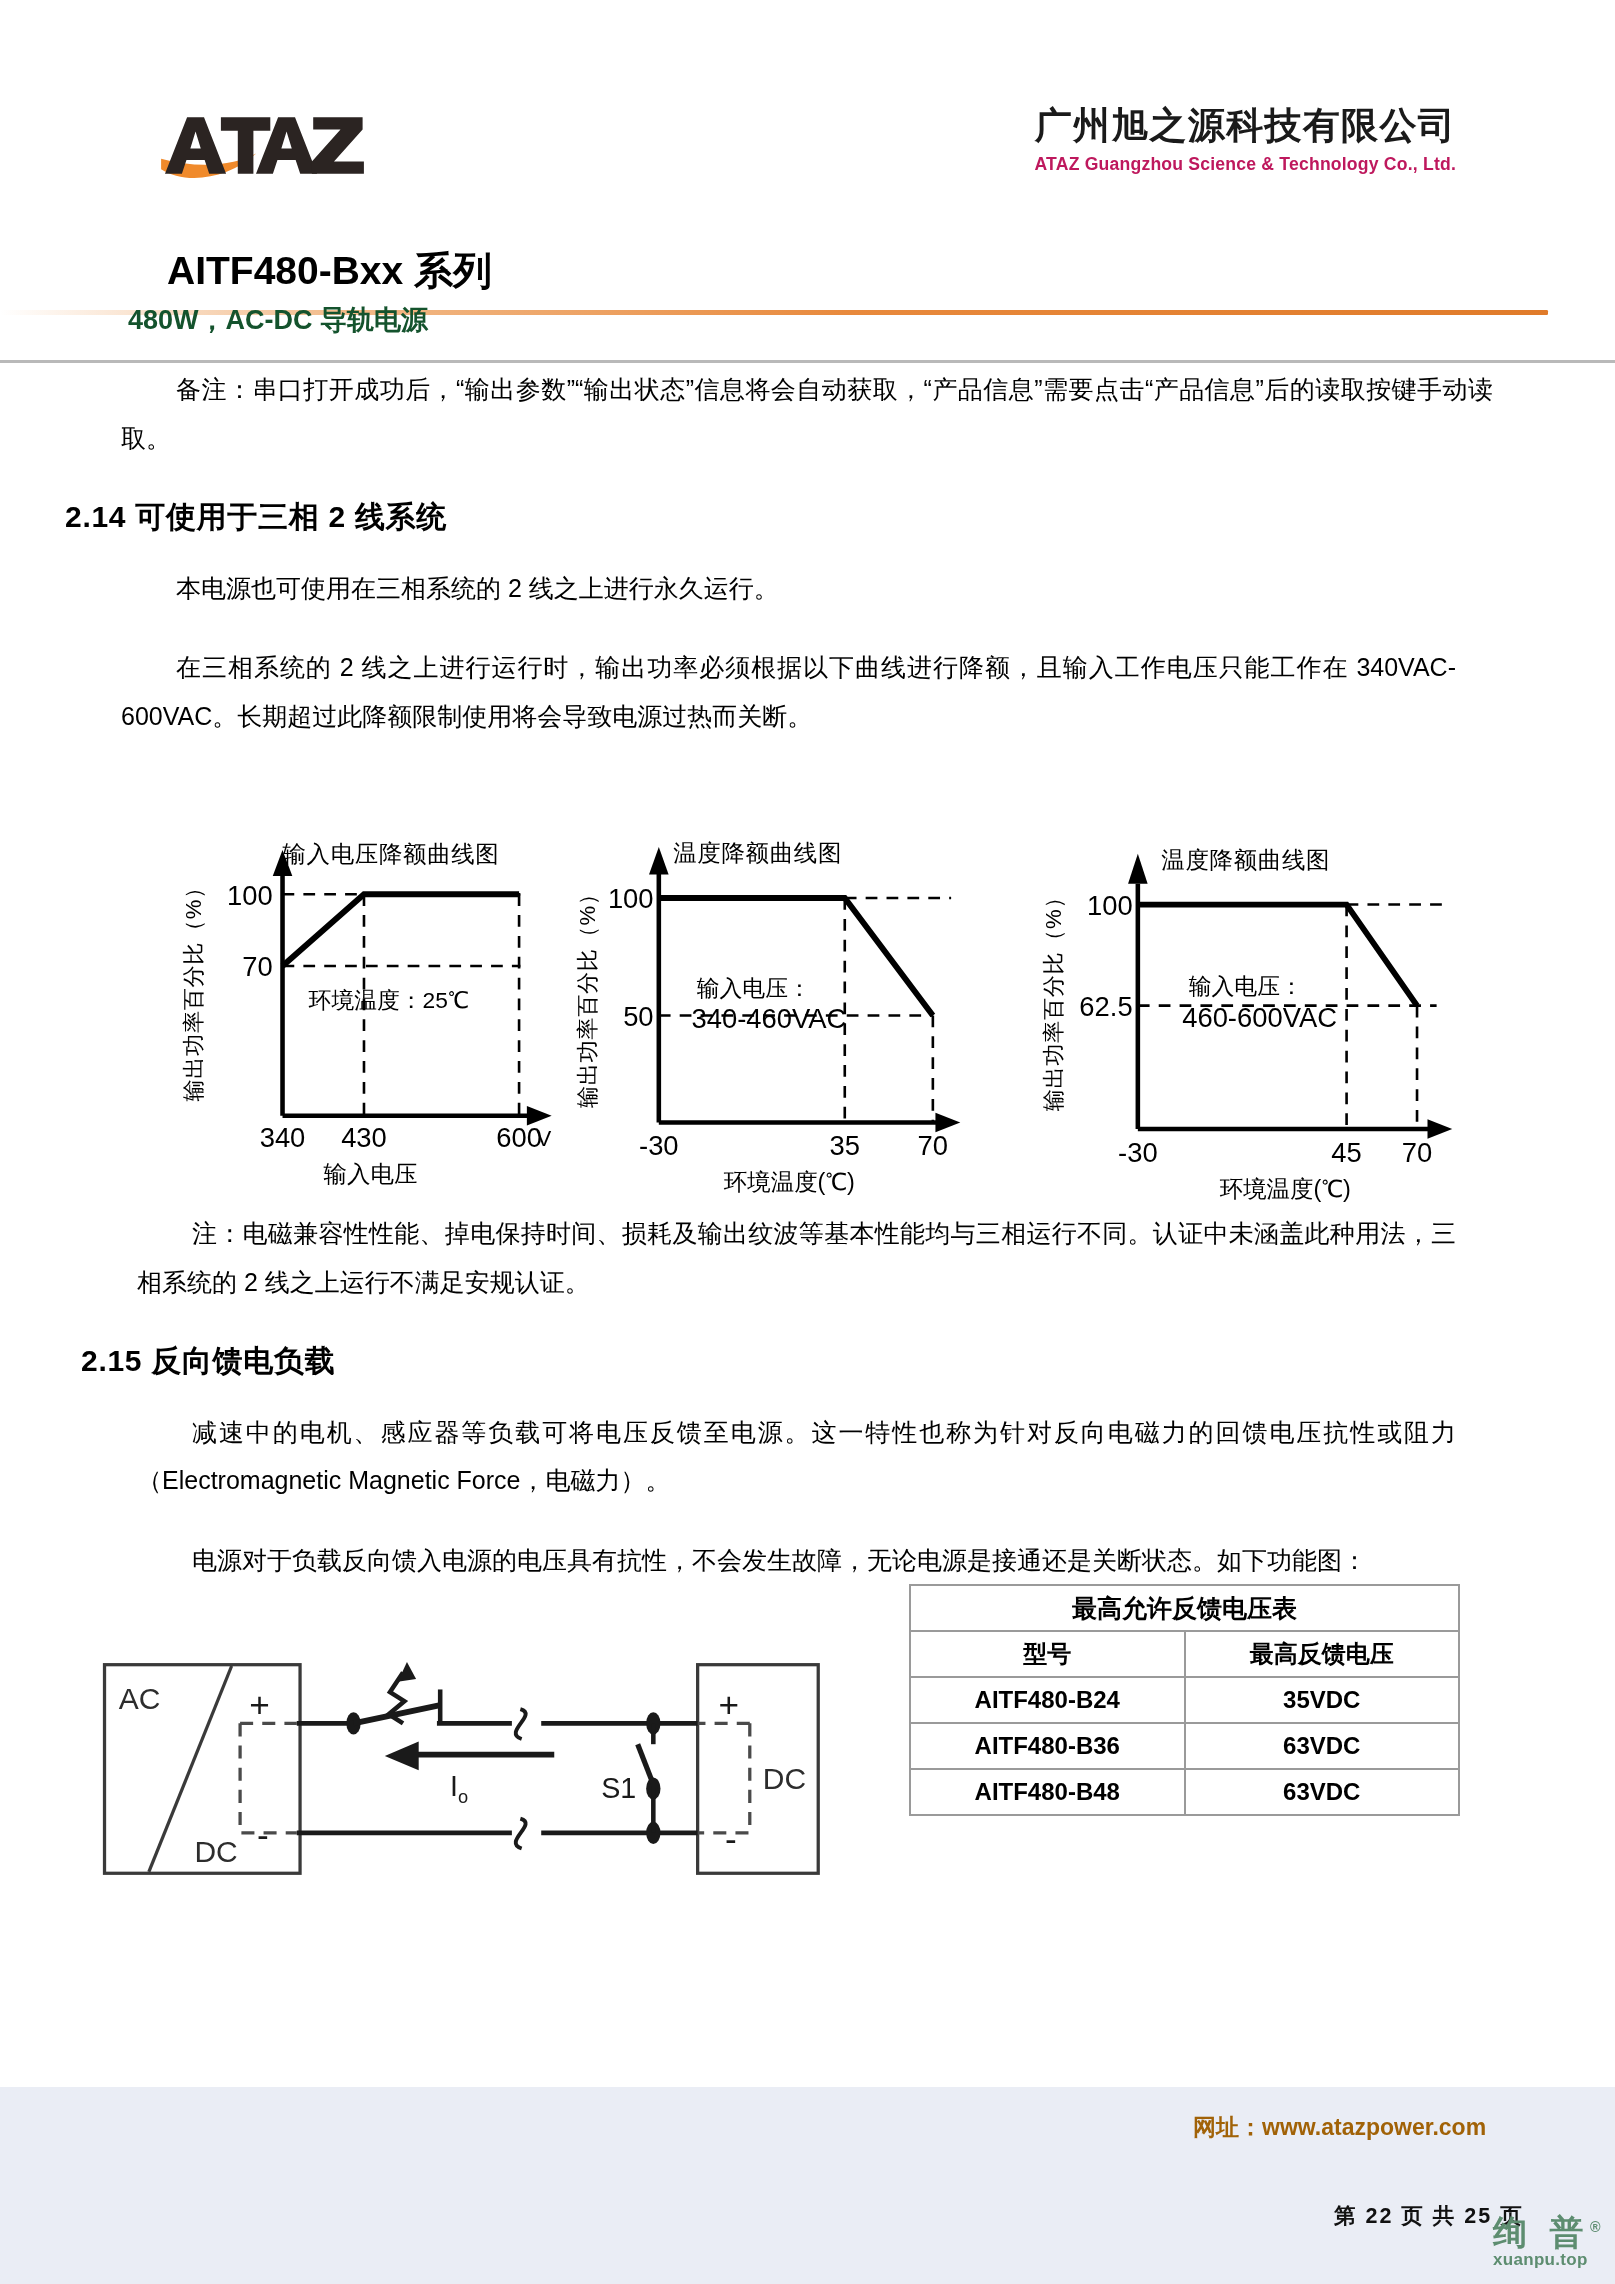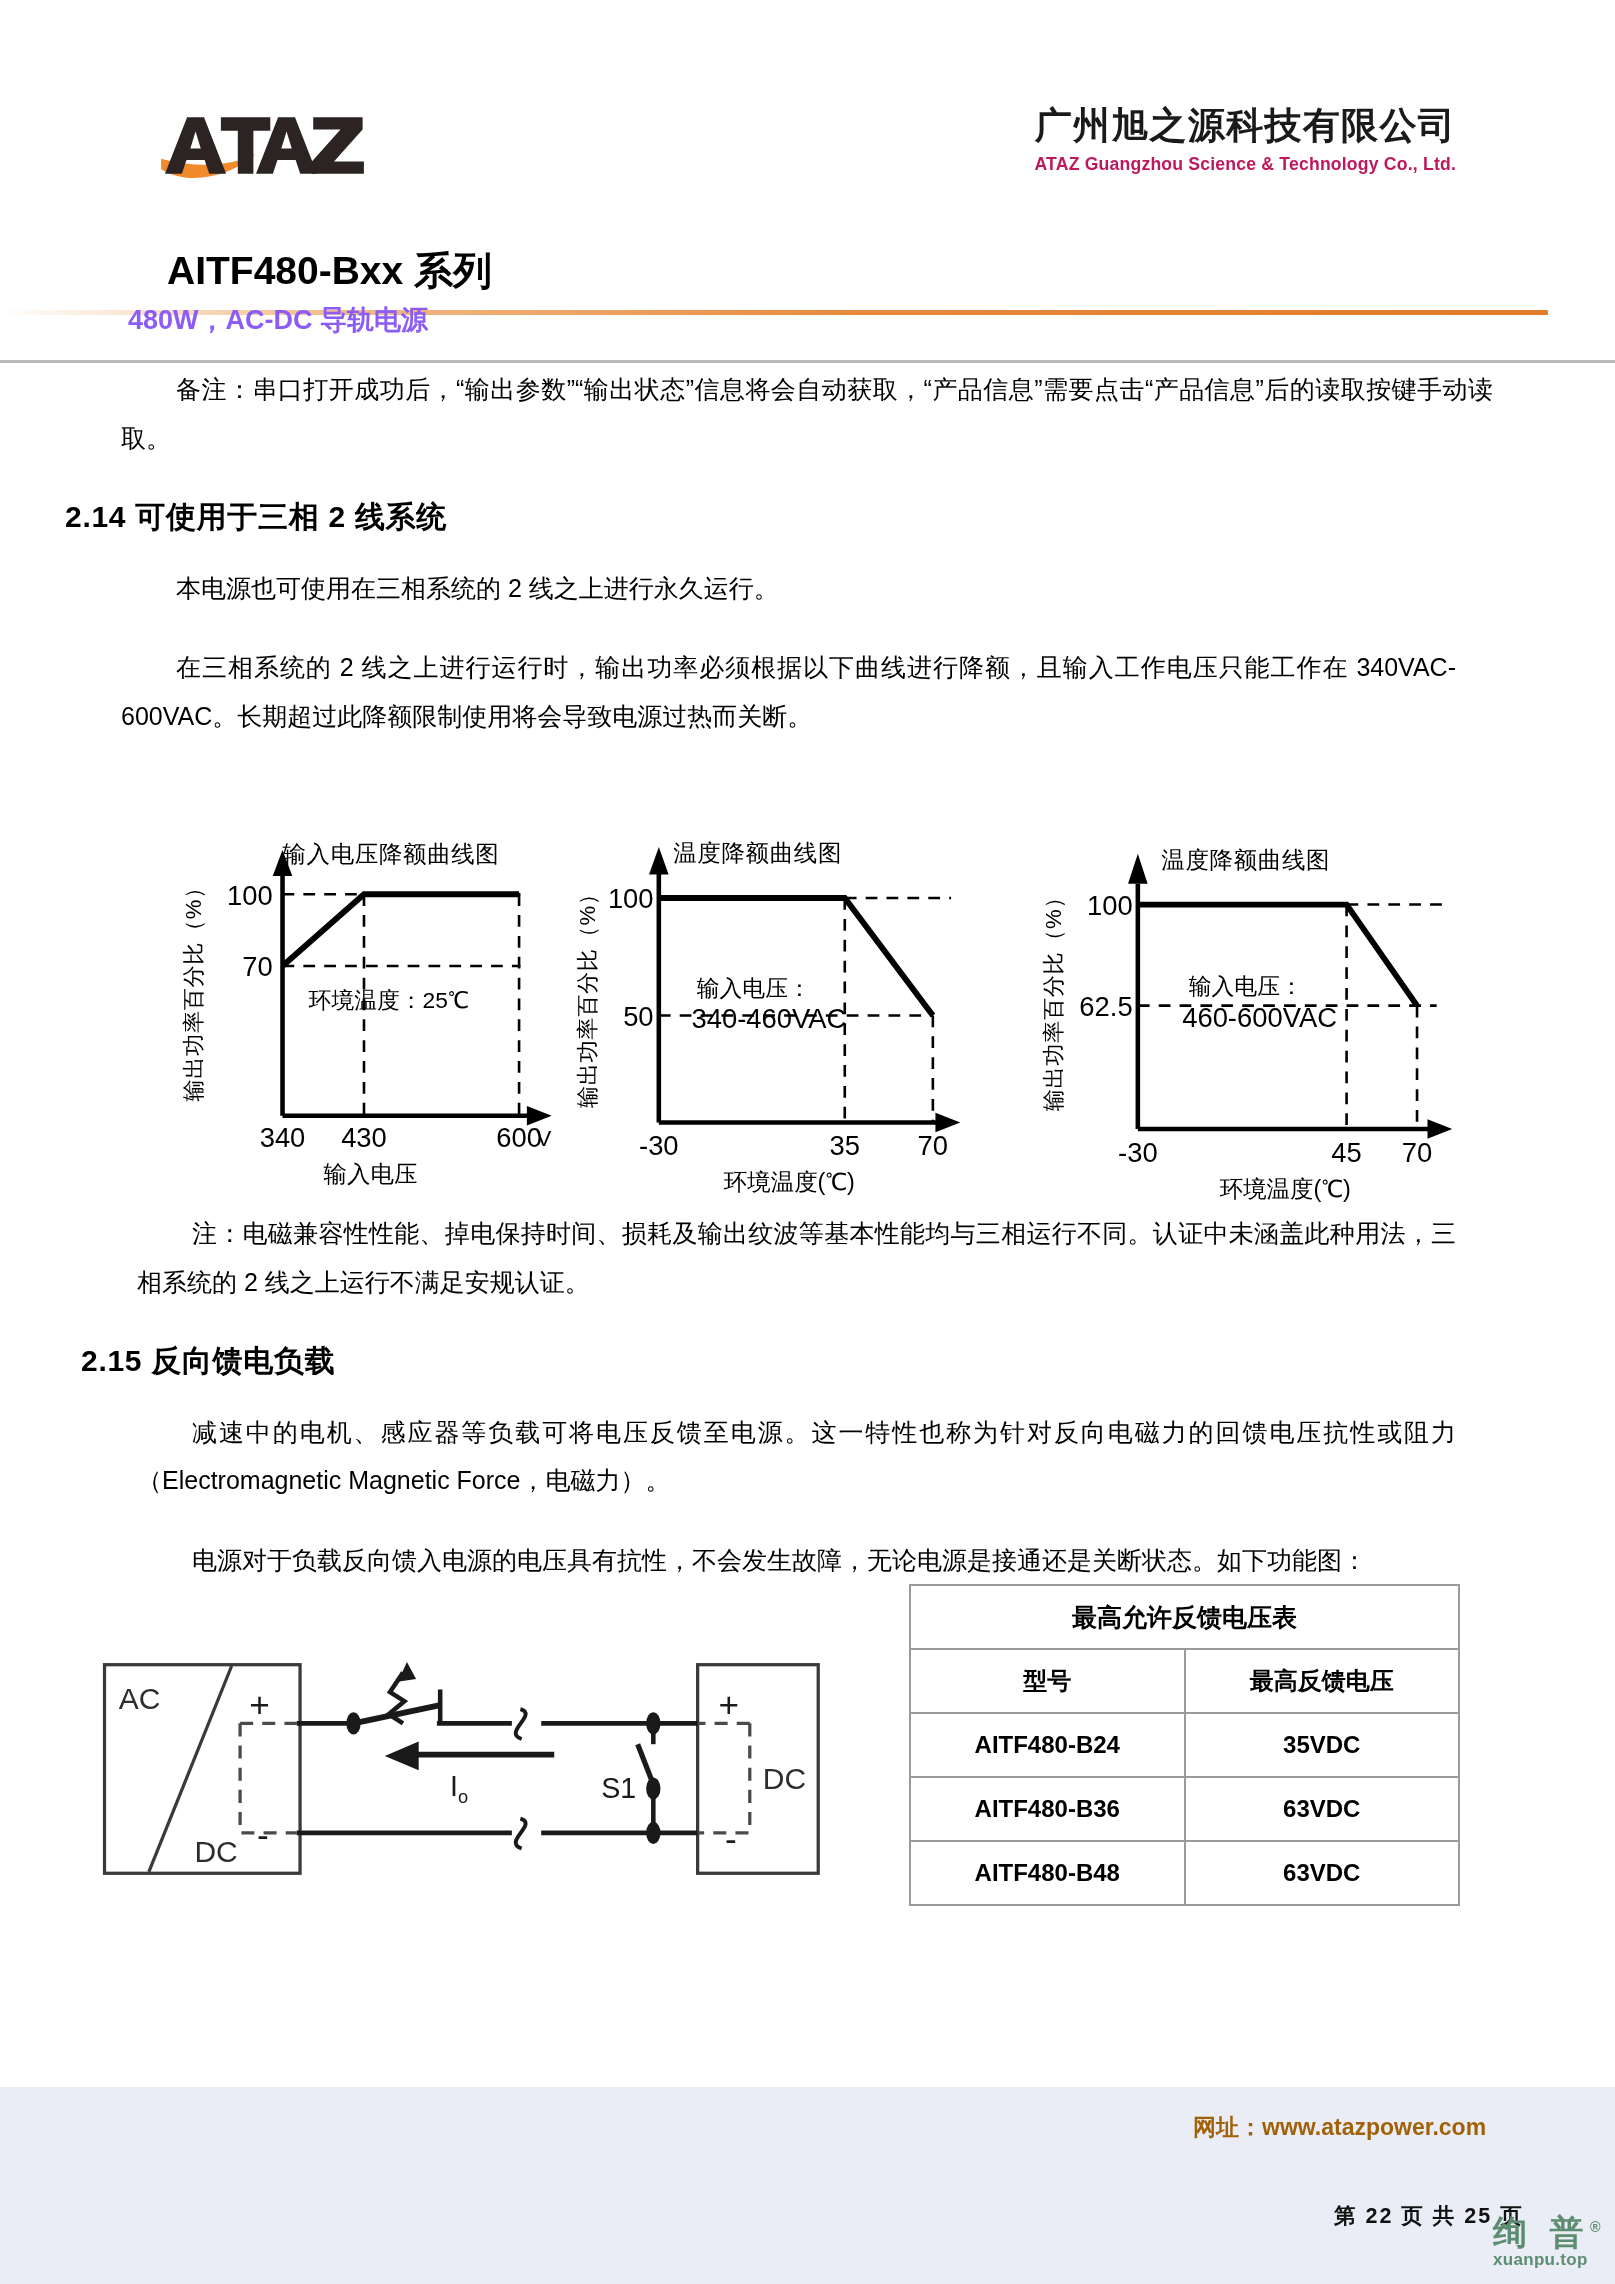--- a/index.html
+++ b/index.html
@@ -85,21 +85,21 @@
     letter-spacing: 0px;
     color: #000;
     white-space: nowrap;
     line-height: 1.05;
     margin-left: 39px;
   }
   .doc-subtitle {
     font-size: 27px;
     font-weight: bold;
     margin-top: 10.4px;
-    color: #8b5cf6;
+    color: #14532d;
     white-space: nowrap;
   }
 
   .title-rule {
     position: absolute;
     left: 0;
     right: 0;
     top: 360px;
     height: 3.3px;
     background: #b9b9b9;
@@ -185,21 +185,21 @@
     width: 100%;
     table-layout: fixed;
   }
   table.fb td {
     border: 2px solid #9a9a9a;
     text-align: center;
     font-size: 24px;
     font-weight: bold;
     color: #000;
     height: 44px;
-    padding: 9px 0;
+    padding: 0 0;
   }
   table.fb td.title-cell {
     font-size: 25px;
   }
   table.fb td.val { font-weight: bold; }
 
   
   .footer-band {
     position: absolute;
     left: 0;

